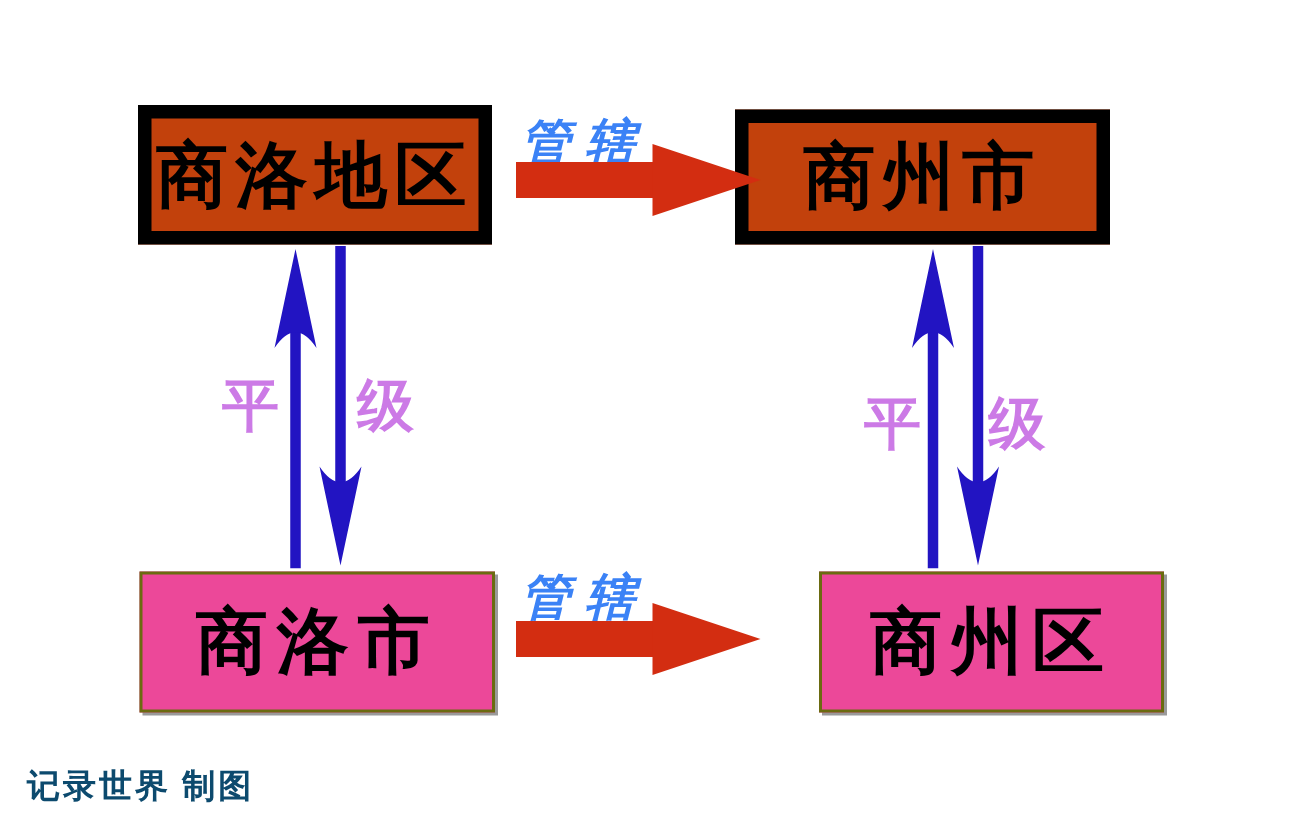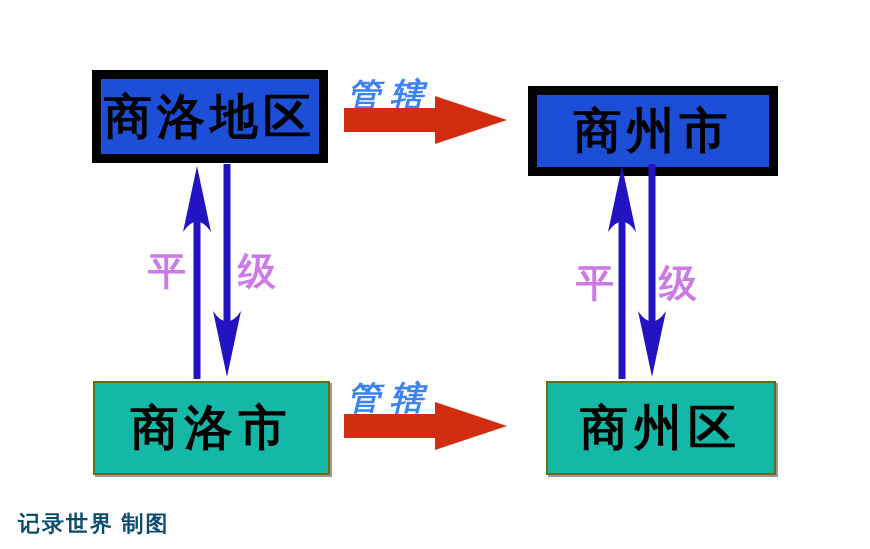--- a/index.html
+++ b/index.html
@@ -15,34 +15,34 @@
   .box {
     position: absolute;
     display: flex;
     align-items: center;
     justify-content: center;
     font-weight: bold;
     color: #000000;
     white-space: nowrap;
   }
   .box-white {
-    background: #1d4ed8;
+    background: #c2410c;
     border: 9px solid #000000;
     font-size: 48px;
     letter-spacing: 5px;
   }
   .box-yellow {
-    background: #14b8a6;
+    background: #ec4899;
     border: 2px solid #6b6b10;
     box-shadow: 2px 2px 0 #9a9a9a;
     font-size: 48px;
     letter-spacing: 6px;
   }
   #box-top-left     { left: 92px;  top: 70px;  width: 236px; height: 93px; }
-  #box-top-right    { left: 528px; top: 73px;  width: 250px; height: 90px; margin-top: 13px; }
+  #box-top-right    { left: 490px; top: 73px;  width: 250px; height: 90px; }
   #box-bottom-left  { left: 93px;  top: 381px; width: 237px; height: 94px; }
   #box-bottom-right { left: 522px; top: 381px; width: 230px; height: 94px; margin-left: 24px; }
 
   .manage-label {
     position: absolute;
     font-size: 33px;
     font-weight: bold;
     color: #3b82f6;
     letter-spacing: 10px;
     white-space: nowrap;

